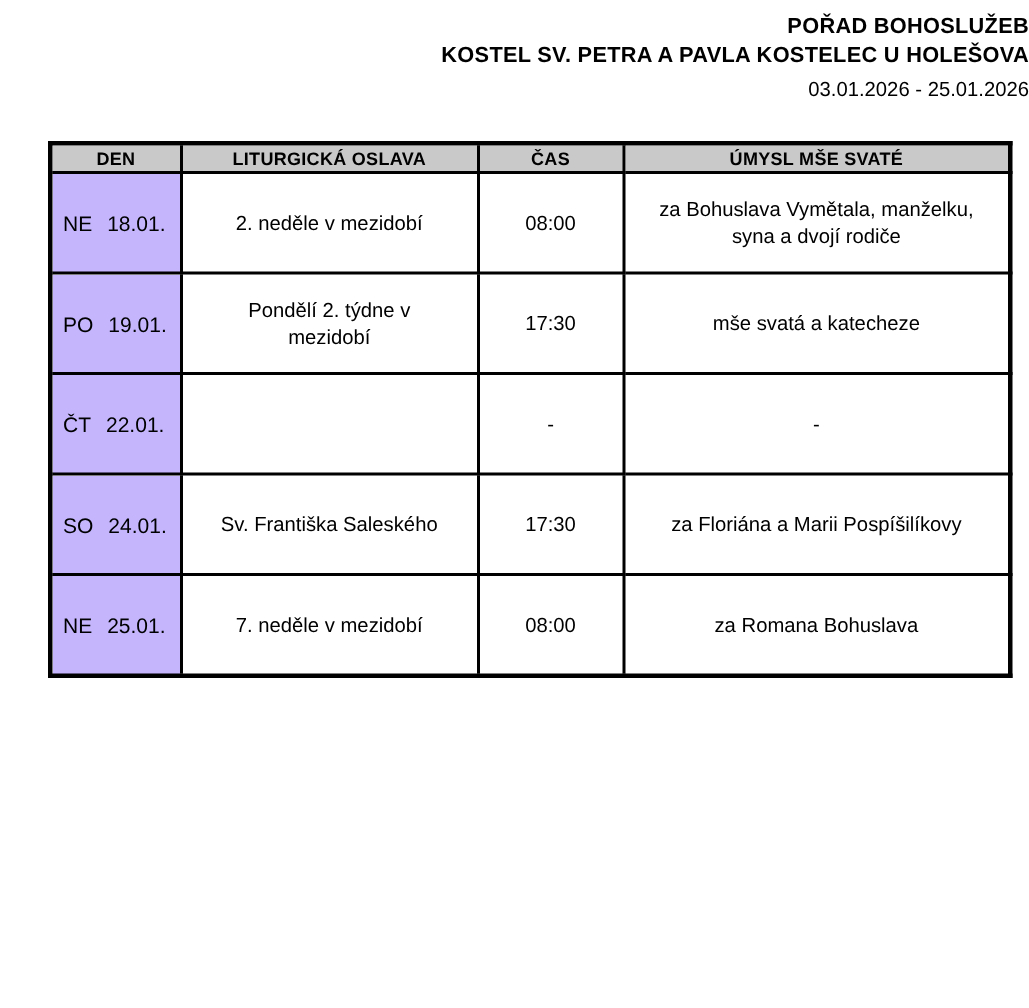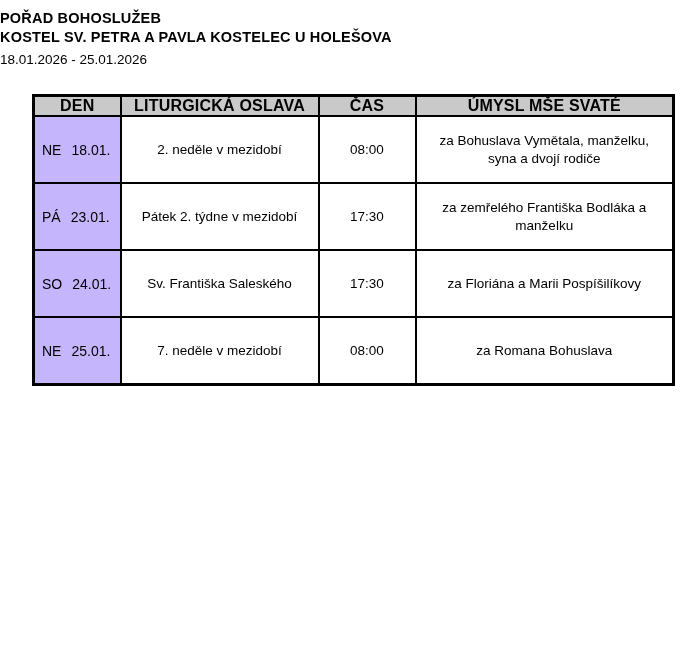--- a/index.html
+++ b/index.html
@@ -11,21 +11,21 @@
     font-family: "Liberation Sans", sans-serif;
     color: #000000;
     -webkit-font-smoothing: antialiased;
   }
   .page {
     width: 686px;
     height: 672px;
     overflow: hidden;
   }
   .doc-header {
-    text-align: left;
+    text-align: right;
     padding-top: 9px;
     line-height: 19px;
   }
   .title-line {
     font-size: 14.5px;
     font-weight: bold;
     letter-spacing: 0.2px;
   }
   .date-line {
     font-size: 13.5px;
@@ -43,21 +43,21 @@
   col.c-osl  { width: 198px; }
   col.c-cas  { width: 97px; }
   col.c-umy  { width: 258px; }
   th, td {
     border: 2px solid #000000;
     padding: 0;
     overflow: hidden;
   }
   th {
     background: #c9c9c9;
-    font-size: 16px;
+    font-size: 12px;
     font-weight: bold;
     height: 17px;
     text-align: center;
     vertical-align: middle;
     letter-spacing: 0.2px;
   }
   td {
     height: 65px;
     text-align: center;
     vertical-align: middle;
@@ -81,21 +81,21 @@
   td.int-cell { padding: 0 4px; }
 </style>
 </head>
 <body>
 
 <div class="page">
 
   <div class="doc-header">
     <div class="title-line">POŘAD BOHOSLUŽEB</div>
     <div class="title-line">KOSTEL SV. PETRA A PAVLA KOSTELEC U HOLEŠOVA</div>
-    <div class="date-line">18.01.2026 - 25.01.2026</div>
+    <div class="date-line">03.01.2026 - 25.01.2026</div>
   </div>
 
   <table class="schedule">
     <colgroup>
       <col class="c-den">
         <col class="c-osl">
         <col class="c-cas">
         <col class="c-umy">
     </colgroup>
     <thead>
@@ -115,28 +115,39 @@
             </span>
           </td>
         <td class="cel-cell">2. neděle v mezidobí</td>
         <td class="time-cell">08:00</td>
         <td class="int-cell">za Bohuslava Vymětala, manželku,
 syna a dvojí rodiče</td>
       </tr>
       <tr>
         <td class="day-cell">
             <span class="day-wrap">
-              <span>PÁ</span>
-              <span>23.01.</span>
+              <span>PO</span>
+              <span>19.01.</span>
             </span>
           </td>
-        <td class="cel-cell">Pátek 2. týdne v mezidobí</td>
+        <td class="cel-cell">Pondělí 2. týdne v
+mezidobí</td>
         <td class="time-cell">17:30</td>
-        <td class="int-cell">za zemřelého Františka Bodláka a
-manželku</td>
+        <td class="int-cell">mše svatá a katecheze</td>
+      </tr>
+      <tr>
+        <td class="day-cell">
+            <span class="day-wrap">
+              <span>ČT</span>
+              <span>22.01.</span>
+            </span>
+          </td>
+        <td class="cel-cell"></td>
+        <td class="time-cell">-</td>
+        <td class="int-cell">-</td>
       </tr>
       <tr>
         <td class="day-cell">
             <span class="day-wrap">
               <span>SO</span>
               <span>24.01.</span>
             </span>
           </td>
         <td class="cel-cell">Sv. Františka Saleského</td>
         <td class="time-cell">17:30</td>

